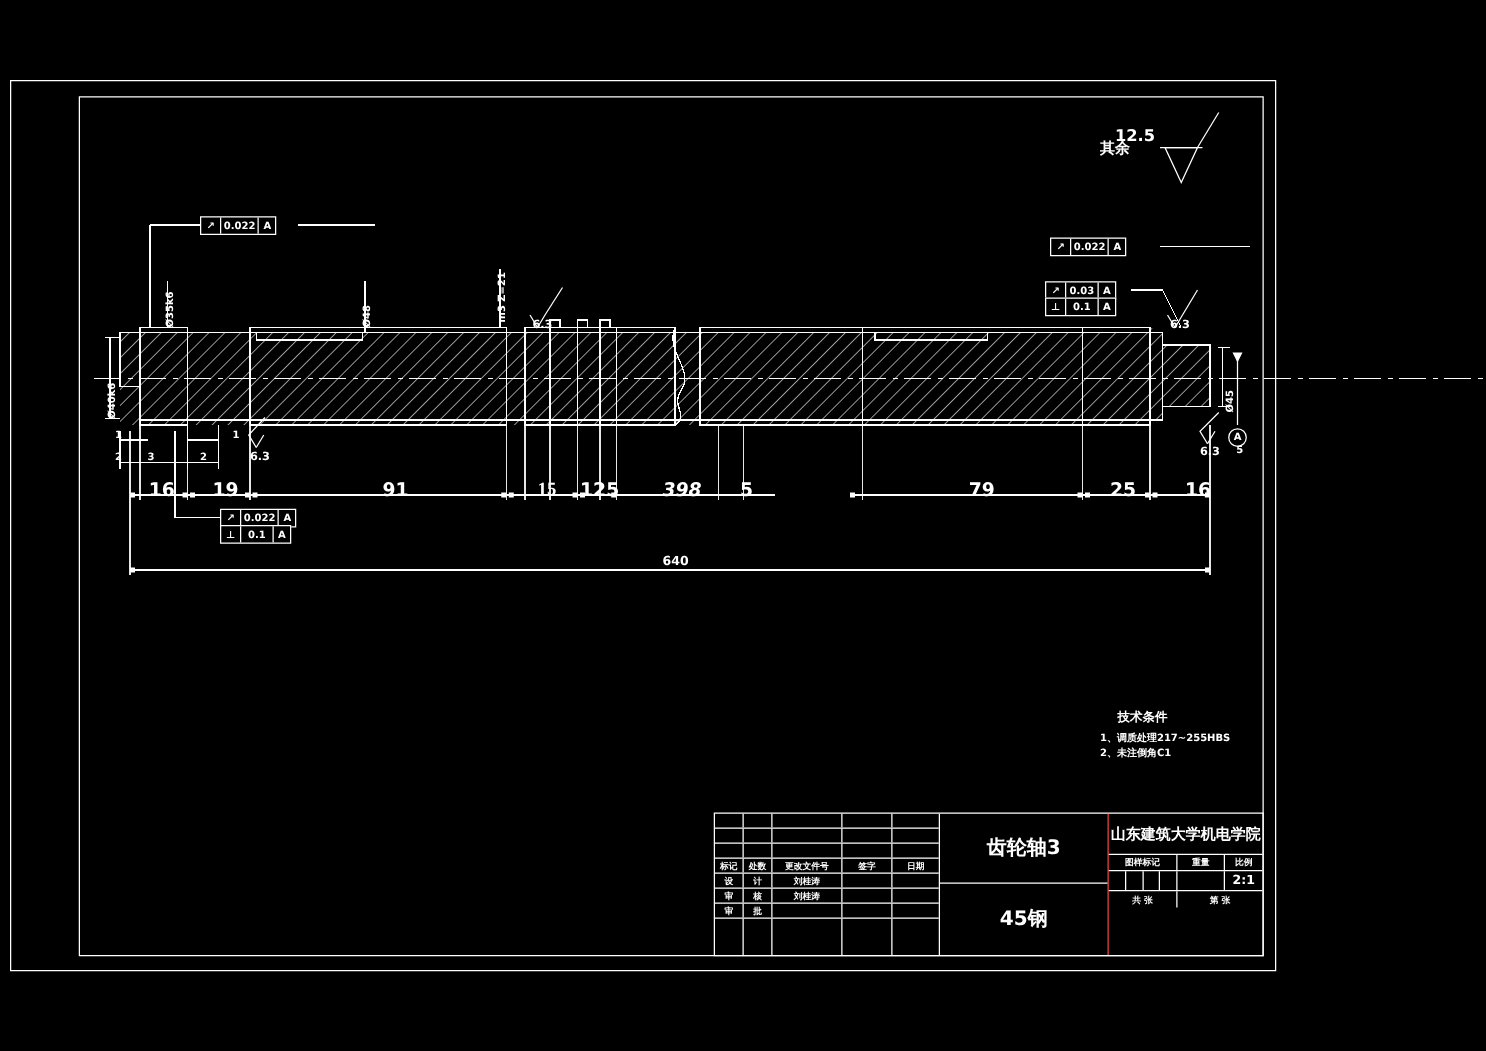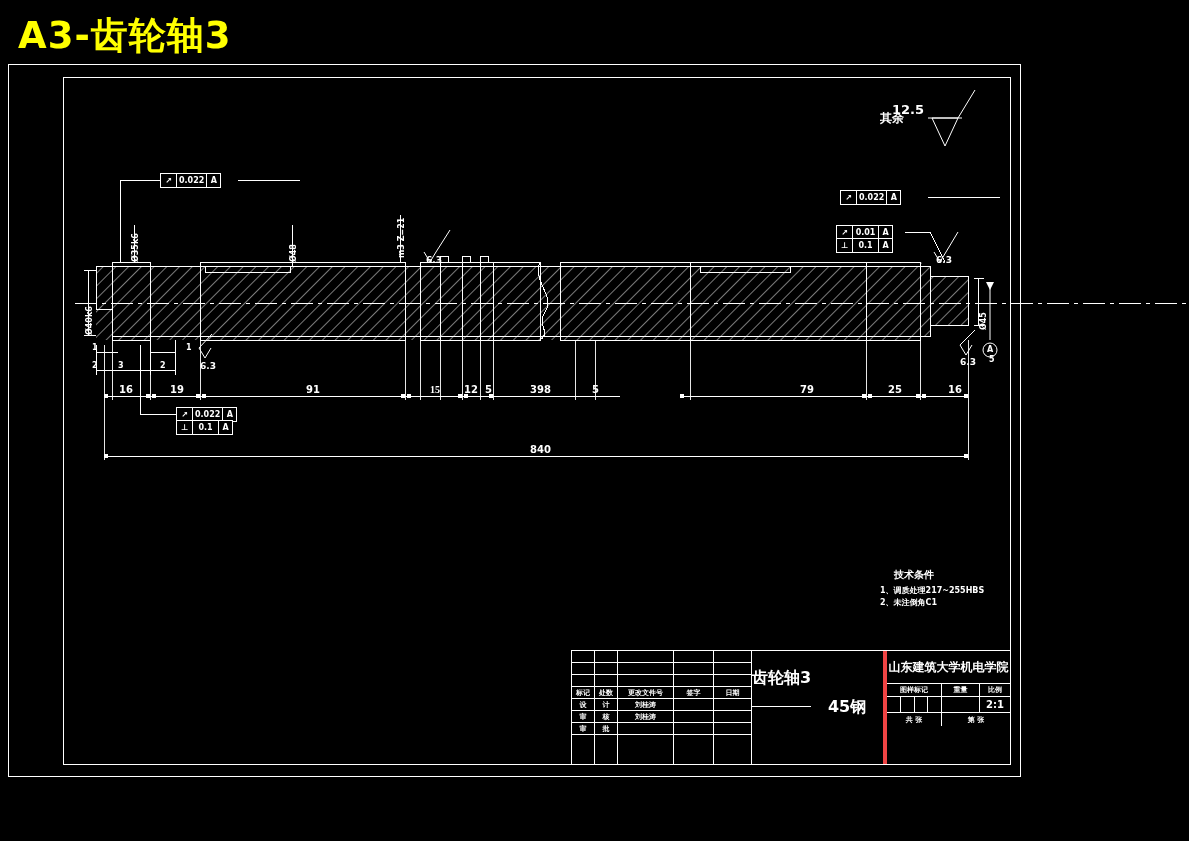--- a/index.html
+++ b/index.html
@@ -37,21 +37,21 @@
   #sheet-outer { left: 8px;  top: 64px;  width: 1013px; height: 713px; }
   #sheet-inner { left: 63px; top: 77px;  width: 948px;  height: 688px; }
 
   
   .txt {
     color: #ffffff;
     font-family: "DejaVu Sans", sans-serif;
     white-space: nowrap;
     line-height: 1;
   }
-  .dim-txt { font-size: 10px; font-weight: bold; }
+  .dim-txt { font-size: 15px; font-weight: bold; }
   .tiny-txt { font-size: 8px; font-weight: bold; }
   .cn-txt { font-family: "DejaVu Sans", sans-serif; font-weight: bold; }
 
   .rot90 { transform: rotate(-90deg); transform-origin: left top; }
 
   
   .tolframe {
     display: flex;
     border: 1px solid #ffffff;
     background: #000000;
@@ -75,21 +75,21 @@
 
   
   #title-block {
     left: 571px; top: 650px;
     width: 440px; height: 115px;
     border: 1px solid #ffffff;
     box-sizing: border-box;
     display: flex;
   }
   #tb-left  { width: 180px; border-right: 1px solid #ffffff; box-sizing: border-box; display: flex; flex-direction: column; }
-  #tb-mid   { width: 135px; border-right: 4px solid #ef4444; box-sizing: border-box; display: flex; flex-direction: row; }
+  #tb-mid   { width: 135px; border-right: 1px solid #ef4444; box-sizing: border-box; display: flex; flex-direction: column; }
   #tb-right { flex: 1; display: flex; flex-direction: column; }
 
   .tb-row { display: flex; border-bottom: 1px solid #ffffff; box-sizing: border-box; }
   .tb-row:last-child { border-bottom: none; }
   .tb-cell {
     border-right: 1px solid #ffffff;
     box-sizing: border-box;
     color: #ffffff;
     font-size: 7px;
     font-weight: bold;
@@ -105,21 +105,20 @@
     font-weight: bold;
     display: flex; align-items: center; justify-content: center;
     box-sizing: border-box;
   }
 </style>
 </head>
 <body>
 
 <div id="root">
 
-  <div class="abs" id="doc-title">A3-齿轮轴3</div>
 
   <div class="abs frame" id="sheet-outer"></div>
   <div class="abs frame" id="sheet-inner"></div>
 
   <svg class="abs" id="shaft-layer" width="1189" height="841">
     <g stroke="#ffffff" fill="none" stroke-width="1" shape-rendering="crispEdges">
 
       <path d="M 96,287 L 96,266 L 112,266 L 112,262 L 150,262 L 150,266 L 200,266
                L 200,262 L 405,262 L 405,266 L 420,266 L 420,262 L 540,262
                L 540,266 L 560,266 L 560,262 L 920,262 L 920,266 L 930,266
@@ -341,21 +340,21 @@
   </div>
 
   <div class="abs tolframe" style="left:840px; top:190px;">
     <div class="tol-sym">↗</div>
     <div class="tol-val">0.022</div>
     <div class="tol-dat">A</div>
   </div>
 
   <div class="abs tolframe" style="left:836px; top:225px;">
     <div class="tol-sym">↗</div>
-    <div class="tol-val">0.01</div>
+    <div class="tol-val">0.03</div>
     <div class="tol-dat">A</div>
   </div>
   <div class="abs tolframe" style="left:836px; top:238px;">
     <div class="tol-sym">⊥</div>
     <div class="tol-val">0.1</div>
     <div class="tol-dat">A</div>
   </div>
 
   <div class="abs tolframe" style="left:176px; top:407px;">
     <div class="tol-sym">↗</div>
@@ -380,27 +379,27 @@
   <div class="abs txt tiny-txt rot90" style="left:398px; top:258px;">m3 Z=21</div>
   <div class="abs txt tiny-txt rot90" style="left:86px; top:335px;">Ø40k6</div>
   <div class="abs txt tiny-txt rot90" style="left:980px; top:330px;">Ø45</div>
 
   <div class="abs txt dim-txt" style="left:119px; top:385px;">16</div>
   <div class="abs txt dim-txt" style="left:170px; top:385px;">19</div>
   <div class="abs txt dim-txt" style="left:306px; top:385px;">91</div>
   <div class="abs txt dim-txt" style="left:430px; top:385px;font-family:Liberation Serif, serif;">15</div>
   <div class="abs txt dim-txt" style="left:464px; top:385px;">12</div>
   <div class="abs txt dim-txt" style="left:485px; top:385px;">5</div>
-  <div class="abs txt dim-txt" style="left:530px; top:385px;">398</div>
+  <div class="abs txt dim-txt" style="left:530px; top:385px;font-style:italic;">398</div>
   <div class="abs txt dim-txt" style="left:592px; top:385px;">5</div>
-  <div class="abs txt dim-txt" style="left:800px; top:385px;">79</div>
+  <div class="abs txt dim-txt" style="left:775px; top:385px;">79</div>
   <div class="abs txt dim-txt" style="left:888px; top:385px;">25</div>
   <div class="abs txt dim-txt" style="left:948px; top:385px;">16</div>
 
-  <div class="abs txt dim-txt" style="left:530px; top:445px; font-size:10px;">840</div>
+  <div class="abs txt dim-txt" style="left:530px; top:445px; font-size:10px;">640</div>
 
   <div class="abs txt tiny-txt" style="left:92px;  top:344px;">1</div>
   <div class="abs txt tiny-txt" style="left:92px;  top:362px;">2</div>
   <div class="abs txt tiny-txt" style="left:118px; top:362px;">3</div>
   <div class="abs txt tiny-txt" style="left:160px; top:362px;">2</div>
   <div class="abs txt tiny-txt" style="left:186px; top:344px;">1</div>
   <div class="abs txt tiny-txt" style="left:989px; top:356px;">5</div>
 
   <div class="abs" style="left:880px; top:570px;">
     <div class="txt cn-txt" style="font-size:10px; margin-left:14px; margin-bottom:7px;">技术条件</div>

